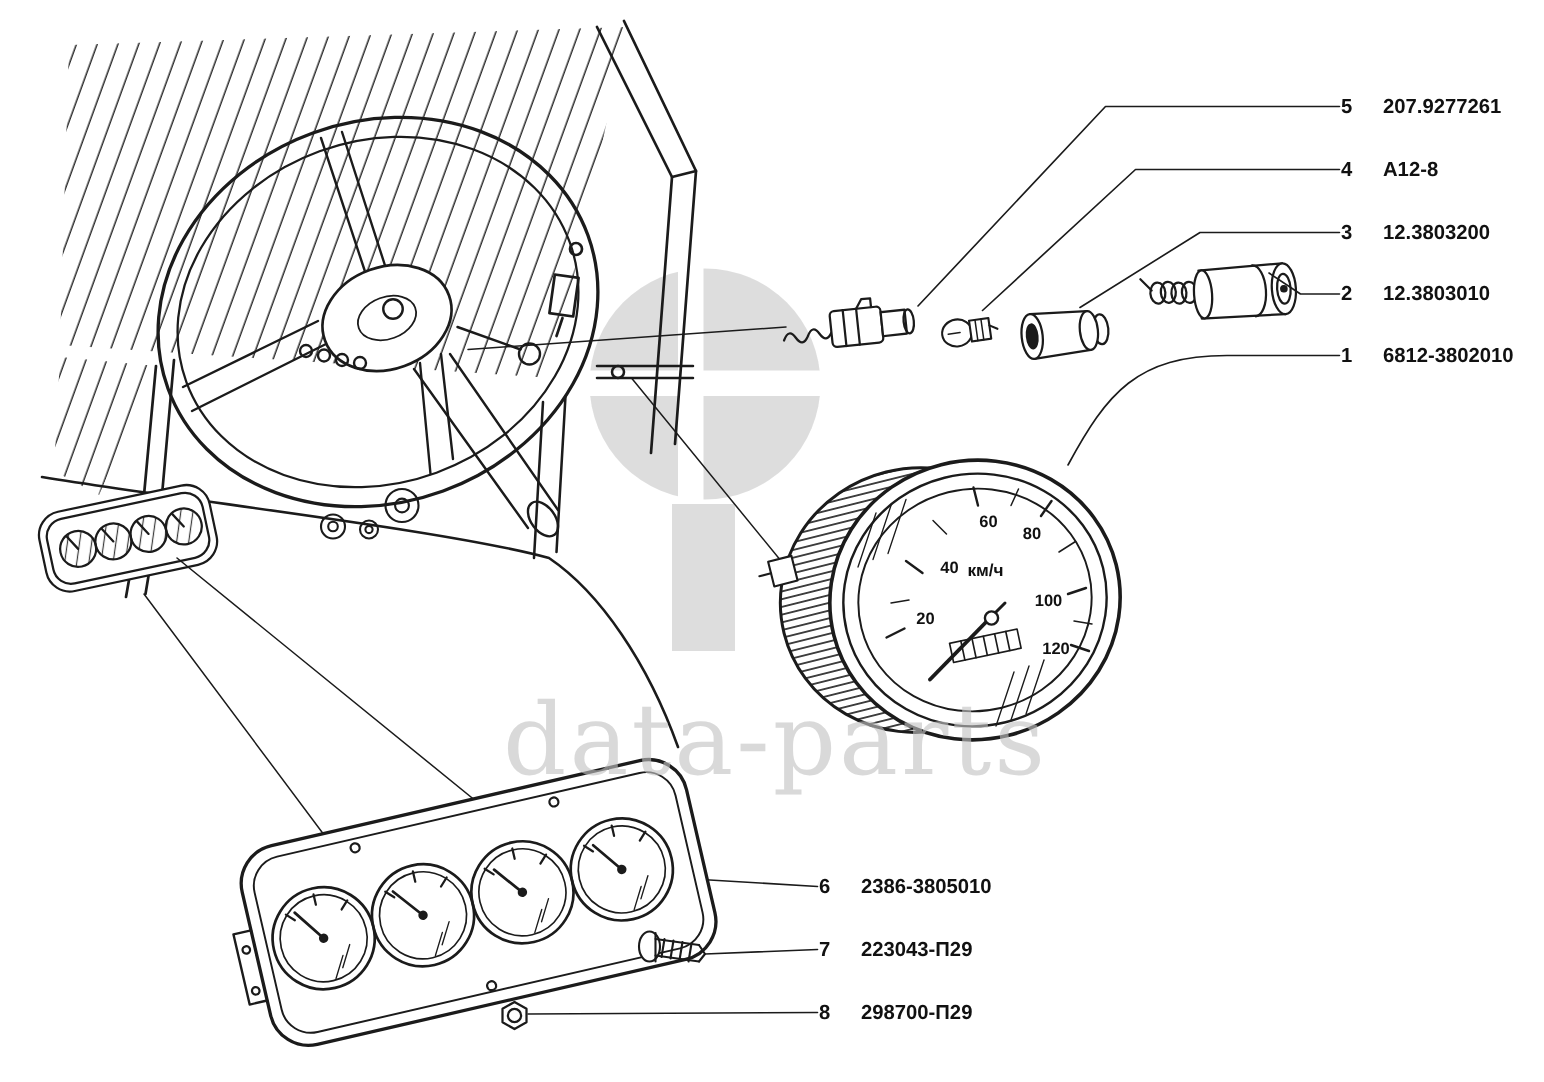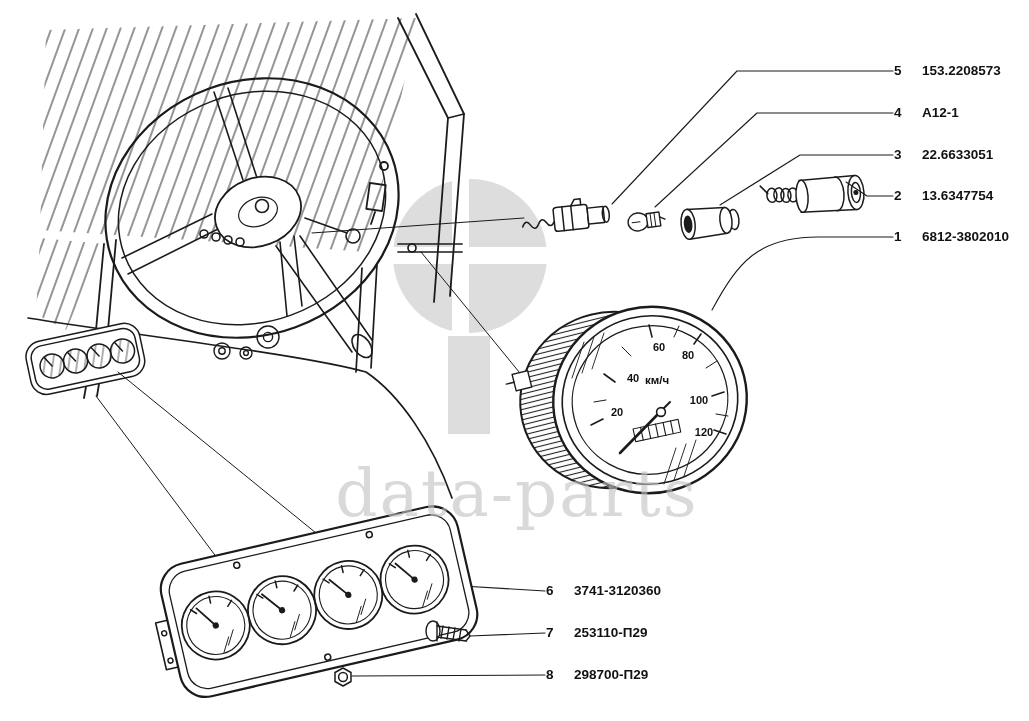--- a/index.html
+++ b/index.html
@@ -335,45 +335,45 @@
       <text class="spd-label" font-size="11" x="699" y="404">100</text>
       <text class="spd-label" font-size="11" x="704" y="436">120</text>
       <text class="spd-label" font-size="11.5" x="657" y="384">км/ч</text>
     </g>
 
     <text class="wm-text" x="517" y="516" font-size="66" text-anchor="middle">data-parts</text>
   </svg>
 
   <div class="callout" style="left:894px;top:63px;">
     <span class="co-num">5</span>
-    <span class="co-part">153.2208573</span>
+    <span class="co-part">207.9277261</span>
   </div>
   <div class="callout" style="left:894px;top:105px;">
     <span class="co-num">4</span>
-    <span class="co-part">A12-1</span>
+    <span class="co-part">A12-8</span>
   </div>
   <div class="callout" style="left:894px;top:147px;">
     <span class="co-num">3</span>
-    <span class="co-part">22.6633051</span>
+    <span class="co-part">12.3803200</span>
   </div>
   <div class="callout" style="left:894px;top:188px;">
     <span class="co-num">2</span>
-    <span class="co-part">13.6347754</span>
+    <span class="co-part">12.3803010</span>
   </div>
   <div class="callout" style="left:894px;top:229px;">
     <span class="co-num">1</span>
     <span class="co-part">6812-3802010</span>
   </div>
 
   <div class="callout" style="left:546px;top:583px;">
     <span class="co-num">6</span>
-    <span class="co-part">3741-3120360</span>
+    <span class="co-part">2386-3805010</span>
   </div>
   <div class="callout" style="left:546px;top:625px;">
     <span class="co-num">7</span>
-    <span class="co-part">253110-П29</span>
+    <span class="co-part">223043-П29</span>
   </div>
   <div class="callout" style="left:546px;top:667px;">
     <span class="co-num">8</span>
     <span class="co-part">298700-П29</span>
   </div>
 
 </div>
 
 </body></html>

